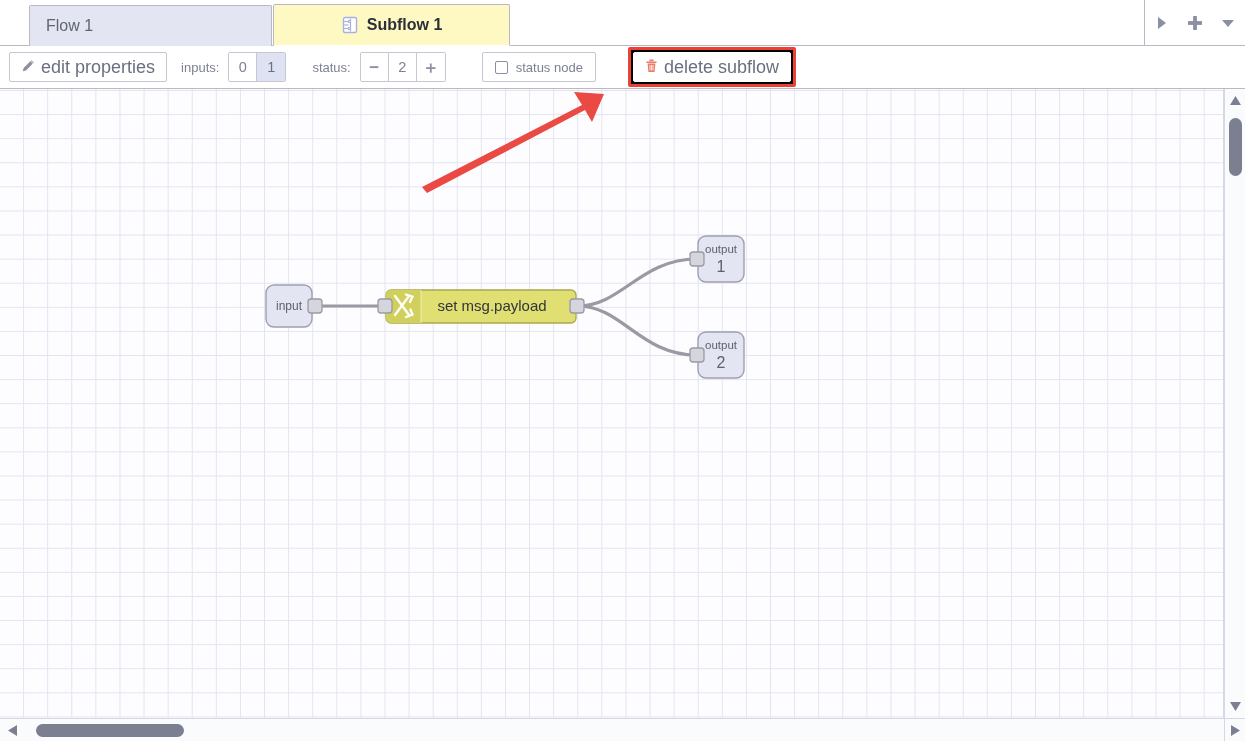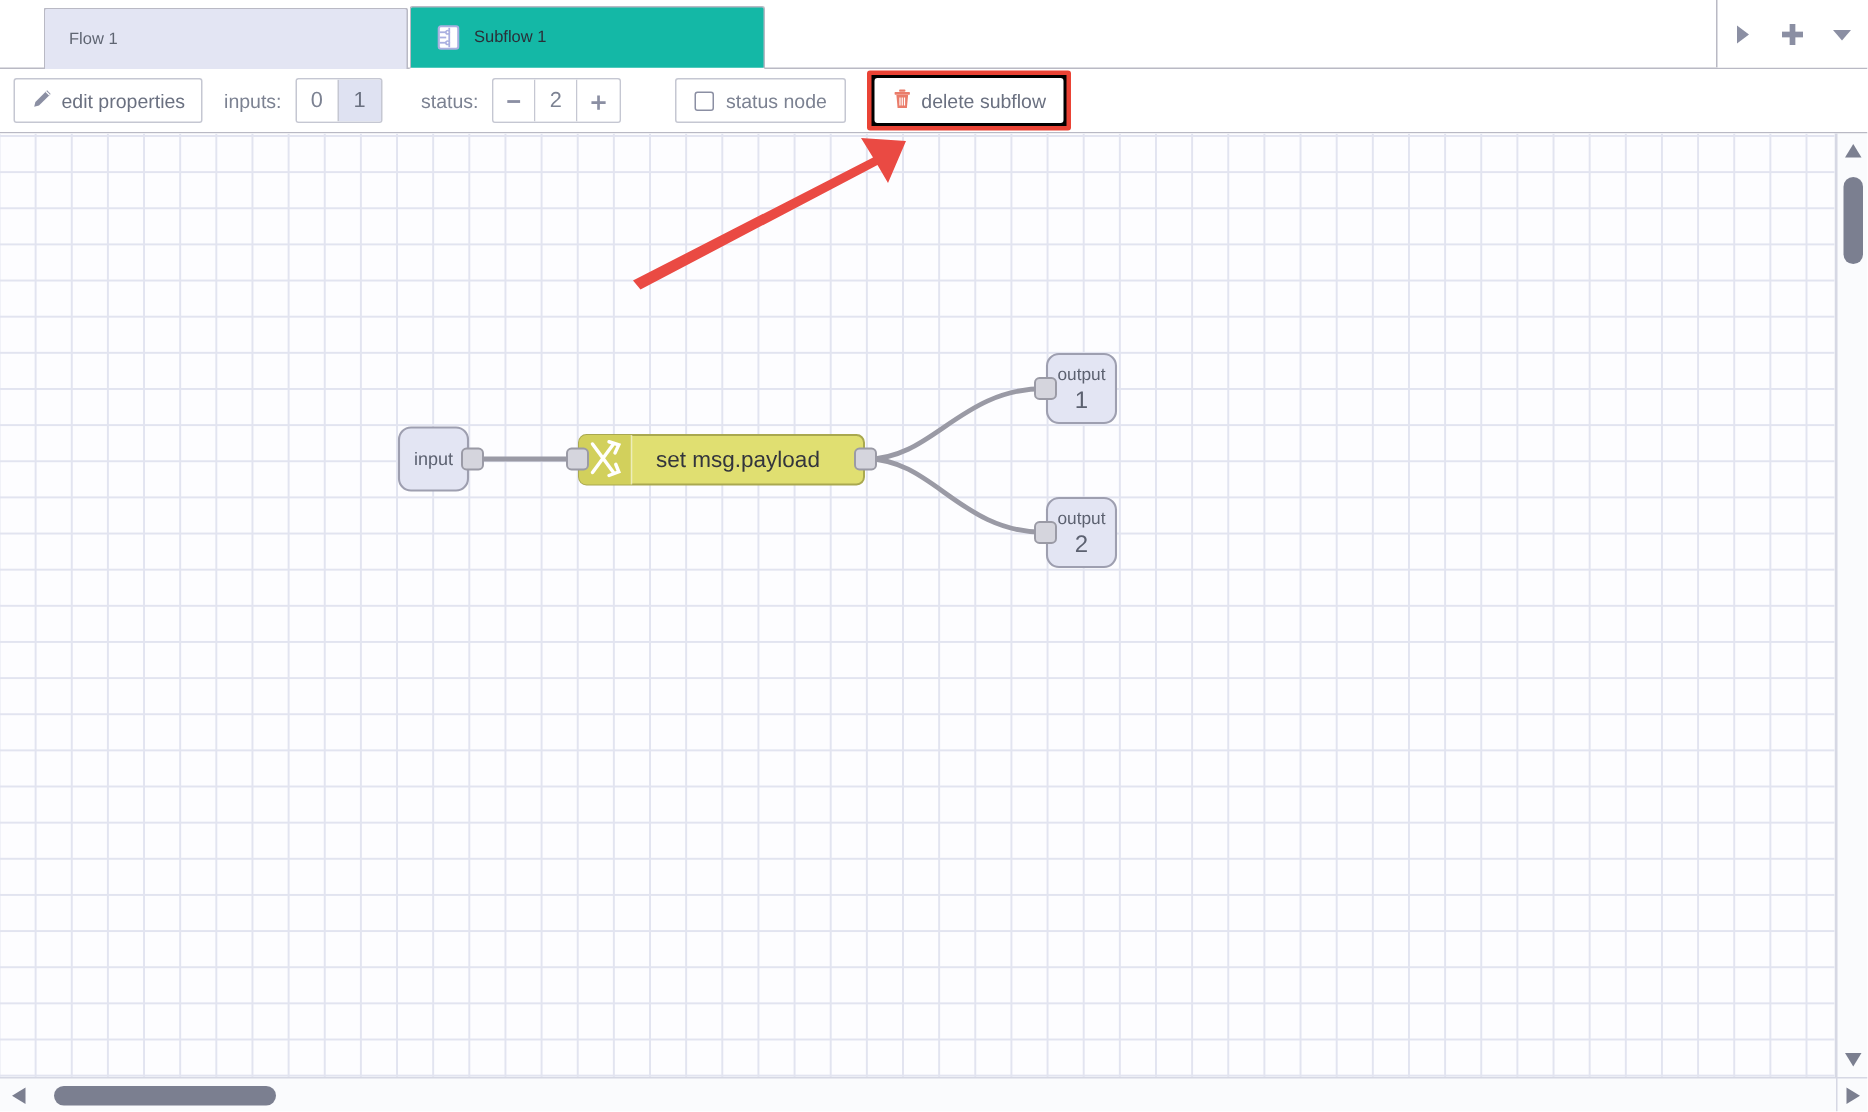--- a/index.html
+++ b/index.html
@@ -40,42 +40,43 @@
   .tab {
     position: relative;
     height: 40px;
     display: flex;
     align-items: center;
     gap: 8px;
     padding: 0 16px;
     border: 1px solid #b9b9c4;
     border-bottom: none;
     border-radius: 2px 2px 0 0;
-    font-size: 11px;
+    font-size: 16px;
     color: #59606e;
     background: #e3e5f3;
     white-space: nowrap;
     margin-right: 1px;
   }
 
   .tab.inactive {
     background: #e3e5f3;
     color: #5f6572;
     width: 243px;
     height: 41px;
   }
 
   .tab.active {
-    background: #14b8a6;
+    background: #fef9c3;
     color: #2b2f38;
-    font-weight: normal;
+    font-weight: bold;
     height: 42px;
     width: 237px;
     border-bottom: 1px solid #ffffff;
     z-index: 3;
+    justify-content: center;
   }
 
   .tab-gapfill {
     flex: 1;
     height: 41px;
     border-bottom: 1px solid #b9b9c4;
   }
 
   .tab-icon {
     width: 18px; height: 18px;
@@ -117,21 +118,21 @@
 
   .btn {
     display: inline-flex;
     align-items: center;
     gap: 6px;
     height: 30px;
     padding: 0 11px;
     background: #ffffff;
     border: 1px solid #c5c7d2;
     border-radius: 2px;
-    font-size: 13px;
+    font-size: 18px;
     color: #6a7080;
     cursor: pointer;
     white-space: nowrap;
   }
 
   .lbl {
     font-size: 13px;
     color: #7c8292;
     white-space: nowrap;
   }
@@ -343,21 +344,21 @@
     <div class="seg-group" style="margin-right:36px;">
       <div class="seg">
         <span class="pm">−</span>
       </div>
       <div class="seg readonly">2</div>
       <div class="seg">
         <span class="pm">＋</span>
       </div>
     </div>
 
-    <div class="checkwrap" style="margin-right:14px;padding-left:12px;">
+    <div class="checkwrap" style="margin-right:32px;padding-left:12px;">
       <span class="checkbox"></span>
       <span class="lbl">status node</span>
     </div>
 
     <div class="highlight-box">
       <button class="btn" style="border-color:#ffffff;">
         <span>
           <svg width="13" height="14" viewBox="0 0 13 14">
             <rect x="1.4" y="2.4" width="10.2" height="1.7" rx="0.4" fill="#ea7c6a"></rect>
             <path d="M2.6 4.4 L10.4 4.4 L9.6 13 L3.4 13 Z" fill="#ea7c6a"></path>

